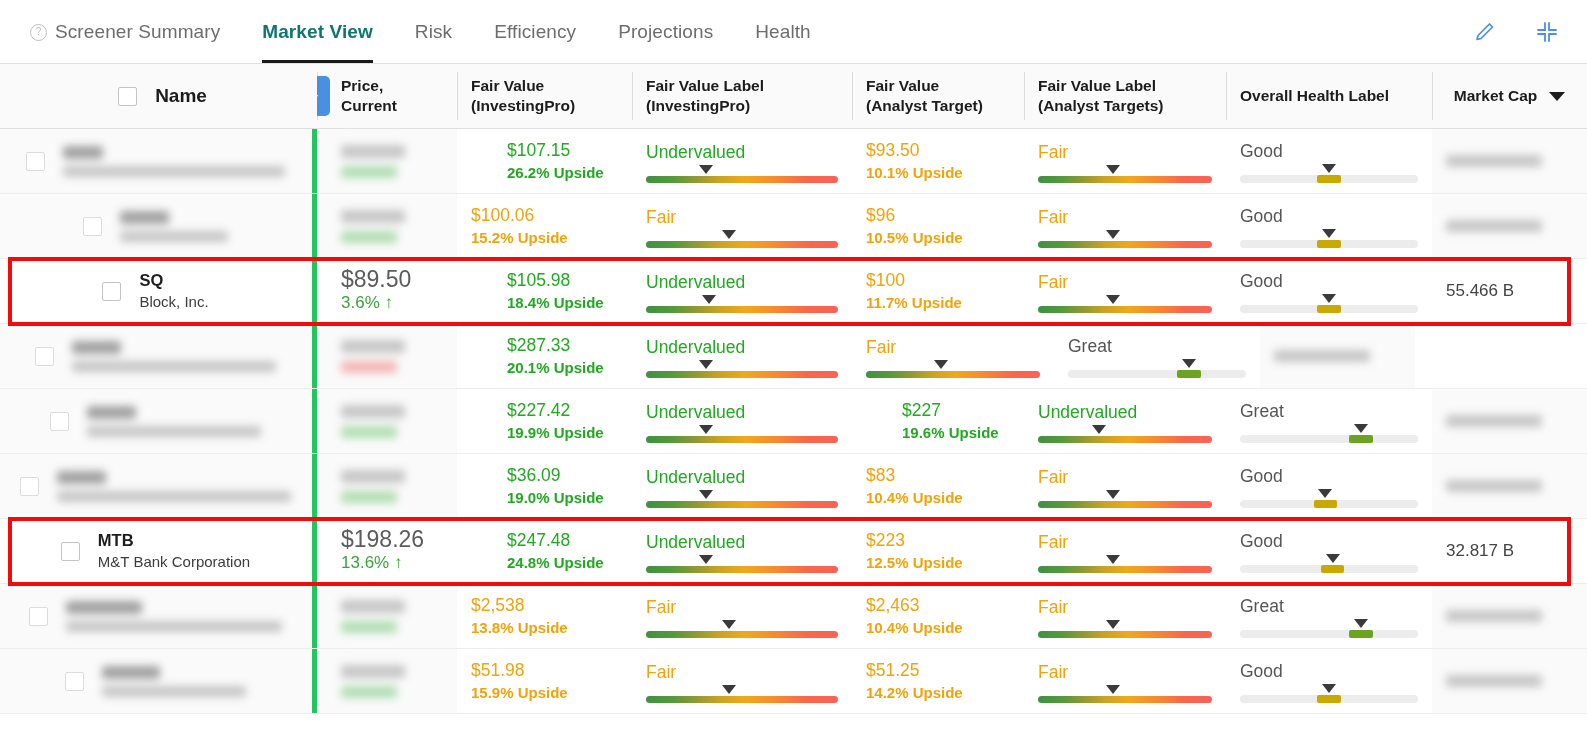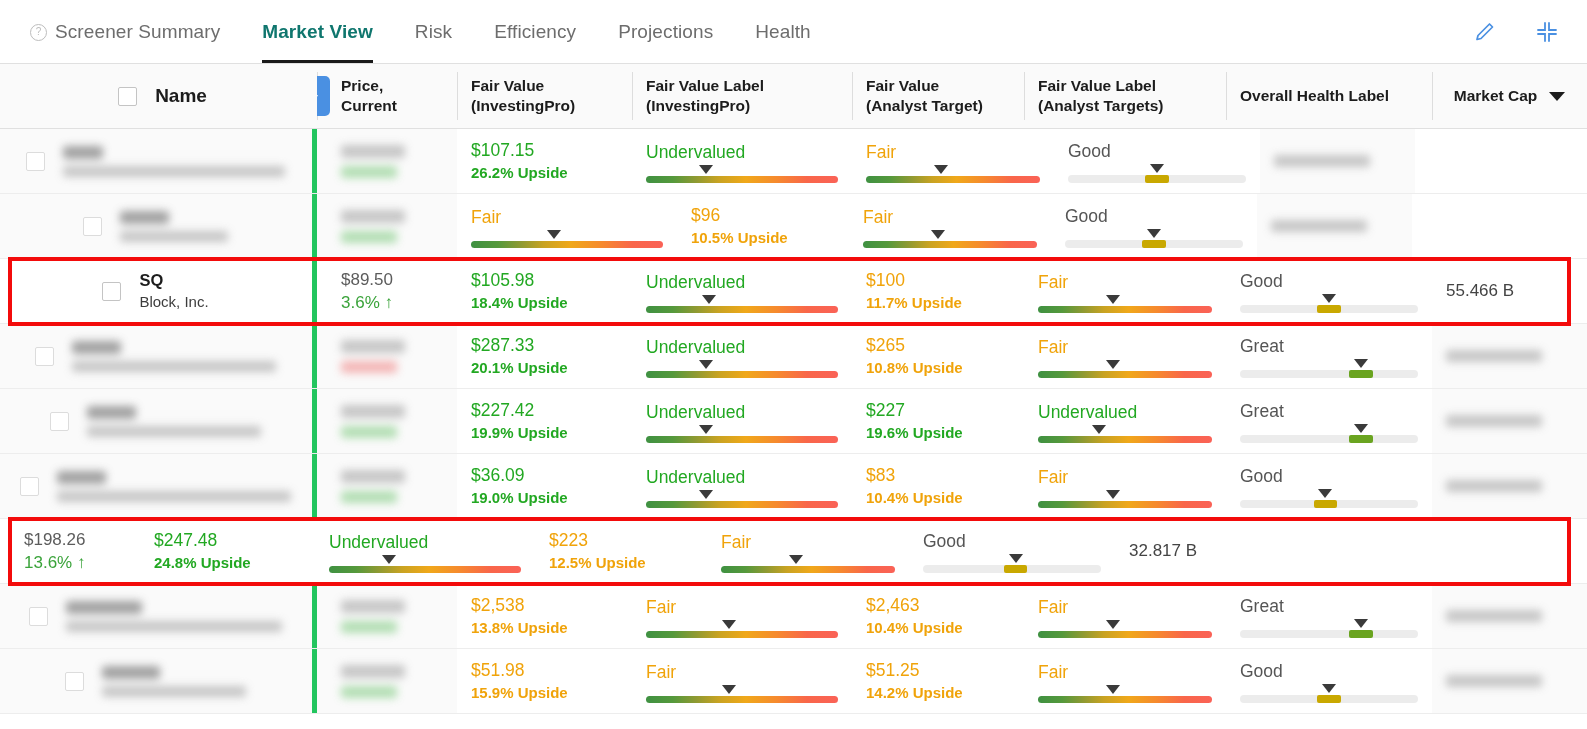--- a/index.html
+++ b/index.html
@@ -181,27 +181,27 @@
     border-right: 5px solid #22c55e;
   }
   .drow.dim .c-name { background: #fafafa; }
   .drow.dim .c-price { background: #fafafa; }
   .drow.dim .c-mc { background: #fafafa; }
 
   .namewrap { display: flex; flex-direction: column; justify-content: center; margin-left: 18px; }
   .ticker { font-size: 16.5px; font-weight: bold; color: #1c1c1c; line-height: 21px; }
   .coname { font-size: 15px; color: #3c3c3c; line-height: 21px; }
 
-  .pri1 { font-size: 17px; color: #5c5c5c; line-height: 23px; }
+  .pri1 { font-size: 23px; color: #5c5c5c; line-height: 23px; }
   .pri2 { font-size: 17px; color: #3aa33a; line-height: 23px; }
   .drow .c-price { padding-left: 24px; }
 
   .fv1 { font-size: 17.5px; line-height: 24px; }
   .fv2 { font-size: 15px; font-weight: bold; line-height: 22px; }
-  .green { color: #22a822; }
+  .green { color: #22a822; margin-left: 36px; }
   .orange { color: #f0a30a; }
 
   .lbl { font-size: 17.5px; line-height: 24px; margin-bottom: 12px; }
   .lbl.u { color: #22a822; }
   .lbl.f { color: #f0a30a; }
 
   
   .meter {
     position: relative;
     height: 7px;
@@ -366,20 +366,24 @@
           <div class="cell c-fv">
             <span class="fv1 green">$107.15</span>
             <span class="fv2 green">26.2% Upside</span>
           </div>
           <div class="cell c-fvl">
             <span class="lbl u">Undervalued</span>
             <div class="meter">
               <span class="mk" style="left:31%"></span>
             </div>
           </div>
+          <div class="cell c-at">
+            <span class="fv1 orange">$93.50</span>
+            <span class="fv2 orange">10.1% Upside</span>
+          </div>
           <div class="cell c-atl">
             <span class="lbl f">Fair</span>
             <div class="meter">
               <span class="mk" style="left:43%"></span>
             </div>
           </div>
           <div class="cell c-hl">
             <span class="hlabel">Good</span>
             <div class="hmeter">
               <span class="seg" style="left:43.5%;width:13%;background:#c9a800"></span>
@@ -399,20 +403,24 @@
               <span class="bbar" style="width:49px;margin-bottom:7px"></span>
               <span class="bbar light" style="width:108px;height:11px"></span>
             </span>
           </div>
           <div class="cell c-price">
             <span class="blur-strong" style="display:flex;flex-direction:column">
               <span class="bbar light" style="width:64px;margin-bottom:8px"></span>
               <span class="bbar grn" style="width:56px;height:12px"></span>
             </span>
           </div>
+          <div class="cell c-fv">
+            <span class="fv1 orange">$100.06</span>
+            <span class="fv2 orange">15.2% Upside</span>
+          </div>
           <div class="cell c-fvl">
             <span class="lbl f">Fair</span>
             <div class="meter">
               <span class="mk" style="left:43%"></span>
             </div>
           </div>
           <div class="cell c-at">
             <span class="fv1 orange">$96</span>
             <span class="fv2 orange">10.5% Upside</span>
           </div>
@@ -495,24 +503,20 @@
           <div class="cell c-fv">
             <span class="fv1 green">$287.33</span>
             <span class="fv2 green">20.1% Upside</span>
           </div>
           <div class="cell c-fvl">
             <span class="lbl u">Undervalued</span>
             <div class="meter">
               <span class="mk" style="left:31%"></span>
             </div>
           </div>
-          <div class="cell c-at">
-            <span class="fv1 orange">$265</span>
-            <span class="fv2 orange">10.8% Upside</span>
-          </div>
           <div class="cell c-atl">
             <span class="lbl f">Fair</span>
             <div class="meter">
               <span class="mk" style="left:43%"></span>
             </div>
           </div>
           <div class="cell c-hl">
             <span class="hlabel">Great</span>
             <div class="hmeter">
               <span class="seg" style="left:61.5%;width:13%;background:#6aa420"></span>
@@ -613,20 +617,27 @@
               <span class="mk" style="left:48%"></span>
             </div>
           </div>
           <div class="cell c-mc" style="justify-content:center">
             <span class="blur-strong">
               <span class="bbar light" style="width:96px;height:12px"></span>
             </span>
           </div>
         </div>
         <div class="row drow">
+          <div class="cell c-name">
+            <span class="chk"></span>
+            <span class="namewrap">
+              <span class="ticker">MTB</span>
+              <span class="coname">M&amp;T Bank Corporation</span>
+            </span>
+          </div>
           <div class="cell c-price">
             <span class="pri1">$198.26</span>
             <span class="pri2">13.6% ↑</span>
           </div>
           <div class="cell c-fv">
             <span class="fv1 green">$247.48</span>
             <span class="fv2 green">24.8% Upside</span>
           </div>
           <div class="cell c-fvl">
             <span class="lbl u">Undervalued</span>

